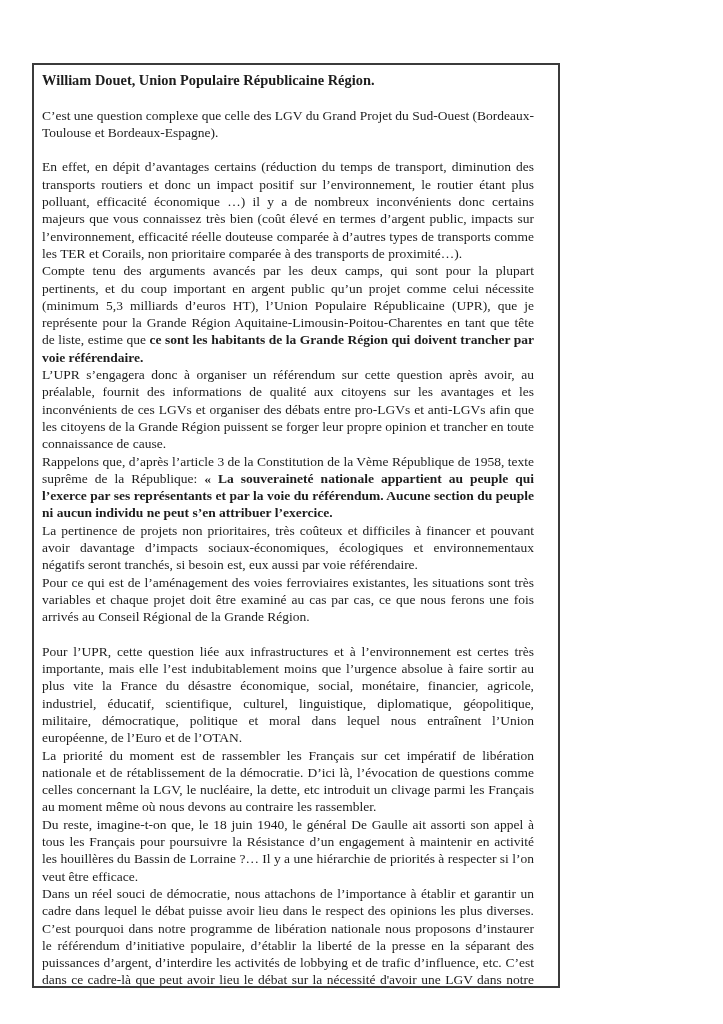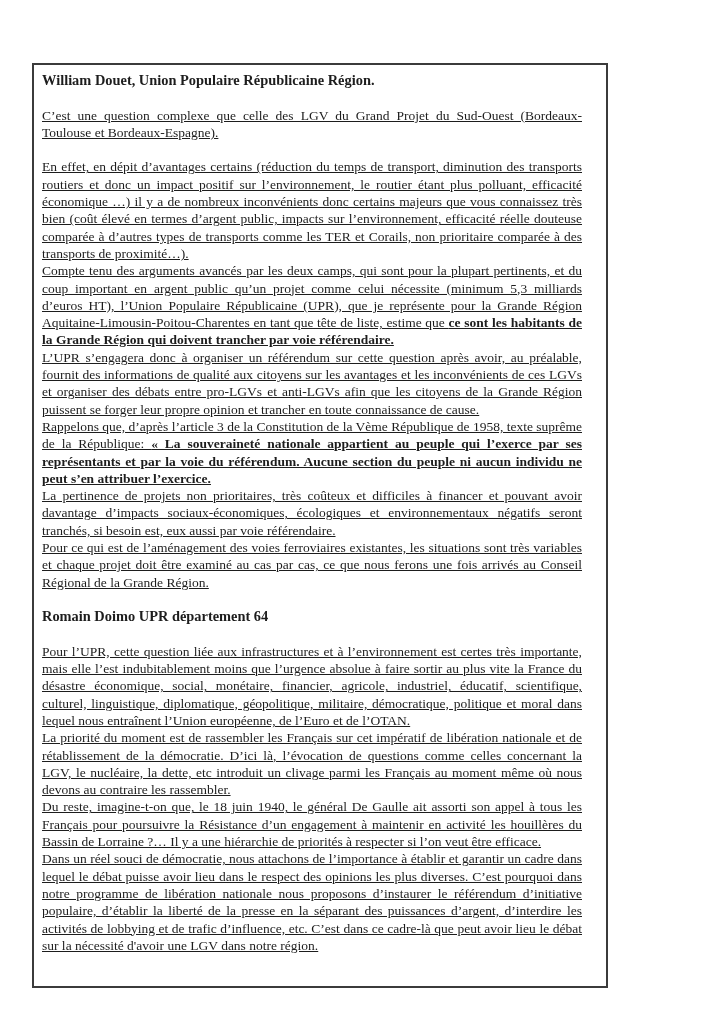--- a/index.html
+++ b/index.html
@@ -12,40 +12,39 @@
     width:723px;height:1024px;
     background:var(--bg);
     overflow:hidden;
     position:relative;
     font-family:"Liberation Serif","DejaVu Serif",serif;
     color:var(--text);
   }
   .doc-box{
     position:absolute;
     left:32px;top:63px;
-    width:576px;height:925px;
+    width:528px;height:925px;
     box-sizing:border-box;
     border:2px solid var(--border);
     background:var(--bg);
     padding:7px 24px 0 8px;
     overflow:hidden;
   }
   .doc-content{
     font-size:13.5px;
     line-height:17.3px;
   }
   .heading{
     margin:0 0 17.3px 0;
     font-weight:bold;
     font-size:14.4px;
     text-align:left;
   }
   .block{
     margin:0 0 17.3px 0;
-    text-decoration:underline;
   }
   .para{
     margin:0;
     text-align:justify;
   }
   .bold{font-weight:bold;}
 </style>
 </head>
 <body>
 
@@ -59,21 +58,20 @@
         <div class="block">
           <p class="para"><span class="">En effet, en dépit d’avantages certains (réduction du temps de transport, diminution des transports routiers et donc un impact positif sur l’environnement, le routier étant plus polluant, efficacité économique …) il y a de nombreux inconvénients donc certains majeurs que vous connaissez très bien (coût élevé en termes d’argent public, impacts sur l’environnement, efficacité réelle douteuse comparée à d’autres types de transports comme les TER et Corails, non prioritaire comparée à des transports de proximité…).</span></p>
           <p class="para"><span class="">Compte tenu des arguments avancés par les deux camps, qui sont pour la plupart pertinents, et du coup important en argent public qu’un projet comme celui nécessite (minimum 5,3 milliards d’euros HT), l’Union Populaire Républicaine (UPR), que je représente pour la Grande Région Aquitaine-Limousin-Poitou-Charentes en tant que tête de liste, estime que </span><span class="bold">ce sont les habitants de la Grande Région qui doivent trancher par voie référendaire.</span></p>
           <p class="para"><span class="">L’UPR s’engagera donc à organiser un référendum sur cette question après avoir, au préalable, fournit des informations de qualité aux citoyens sur les avantages et les inconvénients de ces LGVs et organiser des débats entre pro-LGVs et anti-LGVs afin que les citoyens de la Grande Région puissent se forger leur propre opinion et trancher en toute connaissance de cause.</span></p>
           <p class="para"><span class="">Rappelons que, d’après l’article 3 de la Constitution de la Vème République de 1958, texte suprême de la République: </span><span class="bold">« La souveraineté nationale appartient au peuple qui l’exerce par ses représentants et par la voie du référendum. Aucune section du peuple ni aucun individu ne peut s’en attribuer l’exercice.</span></p>
           <p class="para"><span class="">La pertinence de projets non prioritaires, très coûteux et difficiles à financer et pouvant avoir davantage d’impacts sociaux-économiques, écologiques et environnementaux négatifs seront tranchés, si besoin est, eux aussi par voie référendaire.</span></p>
           <p class="para"><span class="">Pour ce qui est de l’aménagement des voies ferroviaires existantes, les situations sont très variables et chaque projet doit être examiné au cas par cas, ce que nous ferons une fois arrivés au Conseil Régional de la Grande Région.</span></p>
         </div>
       </section>
       <section>
-        <p class="heading">Romain Doimo UPR département 64</p>
         <div class="block">
           <p class="para"><span class="">Pour l’UPR, cette question liée aux infrastructures et à l’environnement est certes très importante, mais elle l’est indubitablement moins que l’urgence absolue à faire sortir au plus vite la France du désastre économique, social, monétaire, financier, agricole, industriel, éducatif, scientifique, culturel, linguistique, diplomatique, géopolitique, militaire, démocratique, politique et moral dans lequel nous entraînent l’Union européenne, de l’Euro et de l’OTAN.</span></p>
           <p class="para"><span class="">La priorité du moment est de rassembler les Français sur cet impératif de libération nationale et de rétablissement de la démocratie. D’ici là, l’évocation de questions comme celles concernant la LGV, le nucléaire, la dette, etc introduit un clivage parmi les Français au moment même où nous devons au contraire les rassembler.</span></p>
           <p class="para"><span class="">Du reste, imagine-t-on que, le 18 juin 1940, le général De Gaulle ait assorti son appel à tous les Français pour poursuivre la Résistance d’un engagement à maintenir en activité les houillères du Bassin de Lorraine ?… Il y a une hiérarchie de priorités à respecter si l’on veut être efficace.</span></p>
           <p class="para"><span class="">Dans un réel souci de démocratie, nous attachons de l’importance à établir et garantir un cadre dans lequel le débat puisse avoir lieu dans le respect des opinions les plus diverses. C’est pourquoi dans notre programme de libération nationale nous proposons d’instaurer le référendum d’initiative populaire, d’établir la liberté de la presse en la séparant des puissances d’argent, d’interdire les activités de lobbying et de trafic d’influence, etc. C’est dans ce cadre-là que peut avoir lieu le débat sur la nécessité d'avoir une LGV dans notre région.</span></p>
         </div>
       </section>
     </div>
 </div>
 

